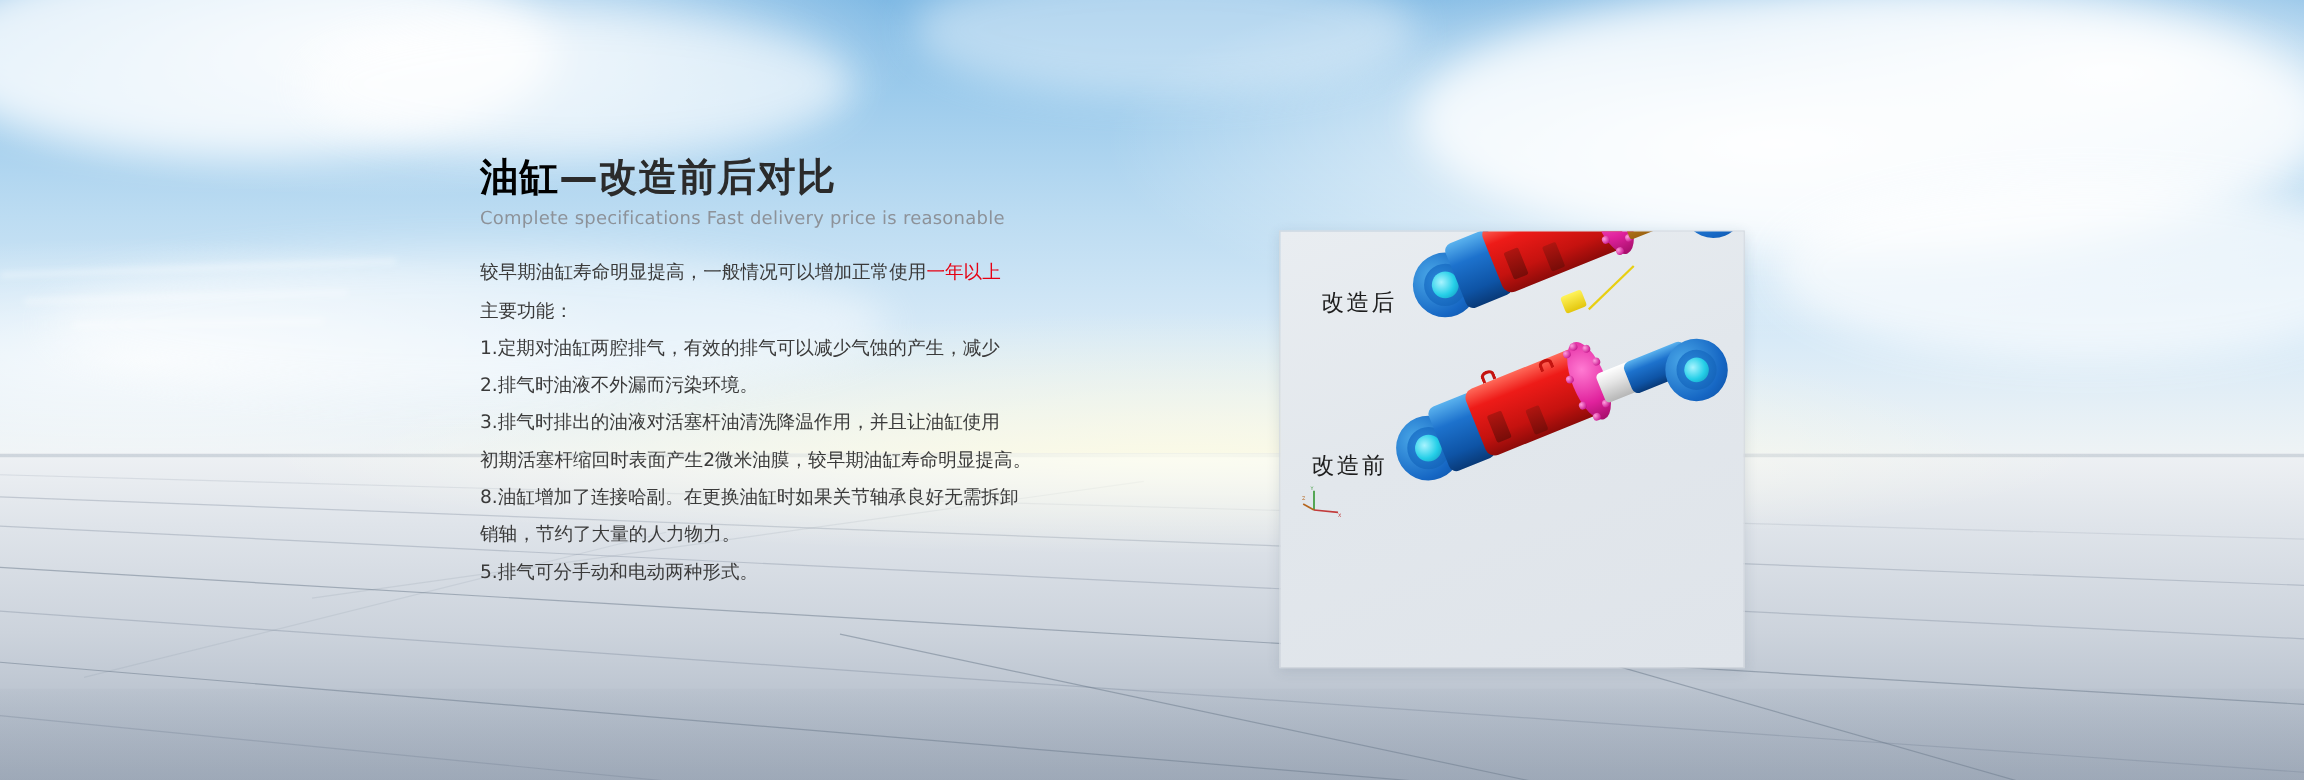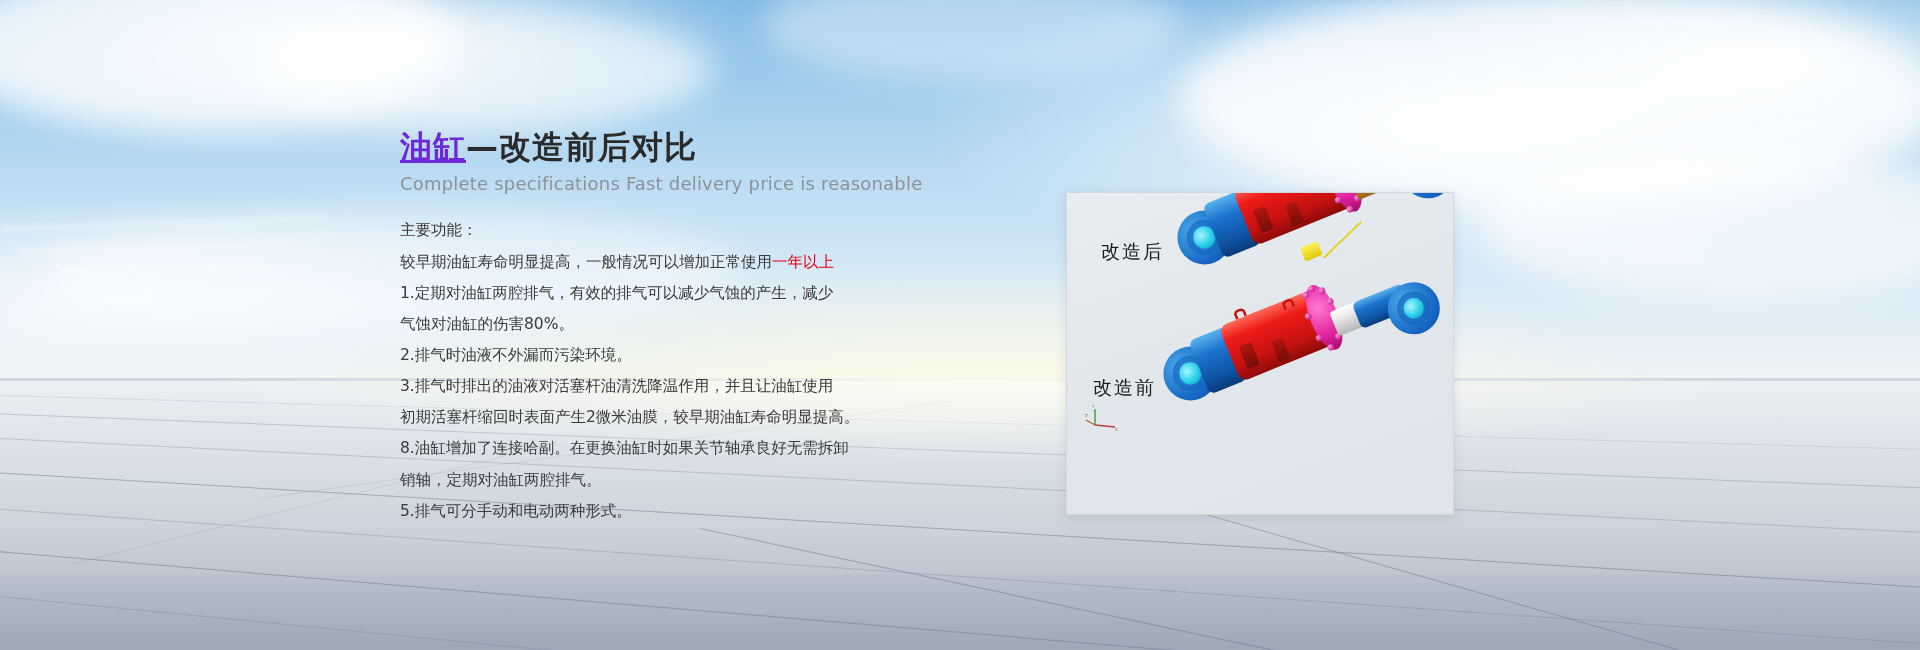--- a/index.html
+++ b/index.html
@@ -46,33 +46,33 @@
     background:
       radial-gradient(ellipse 1100px 120px at 980px 0px, rgba(255,255,240,.85) 0%, rgba(255,255,240,0) 70%);
   }
   .gline{ position:absolute; background:rgba(110,124,142,.30); height:1px; transform-origin:left center; }
   .gline.d{ background:rgba(96,110,128,.45); }
   .gbig{ position:absolute; background:rgba(120,134,152,.22); }
 
   
   .copy{ position:absolute; left:400px; top:128px; width:560px; }
   .title{ font-size:32px; font-weight:700; letter-spacing:1px; line-height:1.2; white-space:nowrap;}
-  .title .hl{ color:#6d28d9;text-decoration:underline; }
+  .title .hl{ color:#000000; }
   .title .rest{ color:#2b2b2b; }
   .subtitle{
-    margin-top:7px; font-size:18px; color:#8d9299; letter-spacing:.2px;
+    margin-top:7px; font-size:15px; color:#8d9299; letter-spacing:.2px;
     font-family:"DejaVu Sans","Liberation Sans",sans-serif; white-space:nowrap;
   }
   .body{ margin-top:21px; color:#3a3a3a; font-size:15.5px; line-height:2.01; }
   .body p{ white-space:nowrap; }
   .body .red{ color:#e60012; }
 
   
   .panel{
-    position:absolute; left:1066px; top:192px; width:388px; height:323px;
+    position:absolute; left:1066px; top:192px; width:388px; height:365px;
     background:linear-gradient(160deg,#e9edf1 0%, #e2e7ec 45%, #dfe4ea 100%);
     border:1px solid #d2d8de;
     box-shadow:0 2px 10px rgba(60,80,100,.14);
     overflow:hidden;
   }
   .panel .lbl{
     position:absolute; font-size:19px; color:#1d1d1d; letter-spacing:2px;
     font-family:"DejaVu Sans","Liberation Sans",sans-serif;
   }
   .lbl-after{ left:34px; top:46px; }
@@ -150,29 +150,28 @@
     <div class="gbig" style="left:0;top:196px;width:1920px;height:80px;background:linear-gradient(180deg,rgba(120,134,152,.05),rgba(120,134,152,.26))"></div>
   </div>
 
   <div class="copy">
     <div class="title">
       <span class="hl">油缸</span><span class="rest">—改造前后对比</span>
     </div>
     <div class="subtitle">Complete specifications Fast delivery price is reasonable</div>
 
     <div class="body">
+      <p><span>较早期油缸寿命明显提高，一般情况可以增加正常使用</span><span class="red">一年以上</span></p>
       <p>主要功能：</p>
-      <p><span>较早期油缸寿命明显提高，一般情况可以增加正常使用</span><span class="red">一年以上</span></p>
       <p>1.定期对油缸两腔排气，有效的排气可以减少气蚀的产生，减少</p>
-      <p>气蚀对油缸的伤害80%。</p>
       <p>2.排气时油液不外漏而污染环境。</p>
       <p>3.排气时排出的油液对活塞杆油清洗降温作用，并且让油缸使用</p>
       <p>初期活塞杆缩回时表面产生2微米油膜，较早期油缸寿命明显提高。</p>
       <p>8.油缸增加了连接哈副。在更换油缸时如果关节轴承良好无需拆卸</p>
-      <p>销轴，定期对油缸两腔排气。</p>
+      <p>销轴，节约了大量的人力物力。</p>
       <p>5.排气可分手动和电动两种形式。</p>
     </div>
   </div>
 
   <div class="panel">
 
     <div class="lbl lbl-after">改造后</div>
     <div class="lbl lbl-before">改造前</div>
 
     <svg class="axis" viewBox="0 0 34 28">

